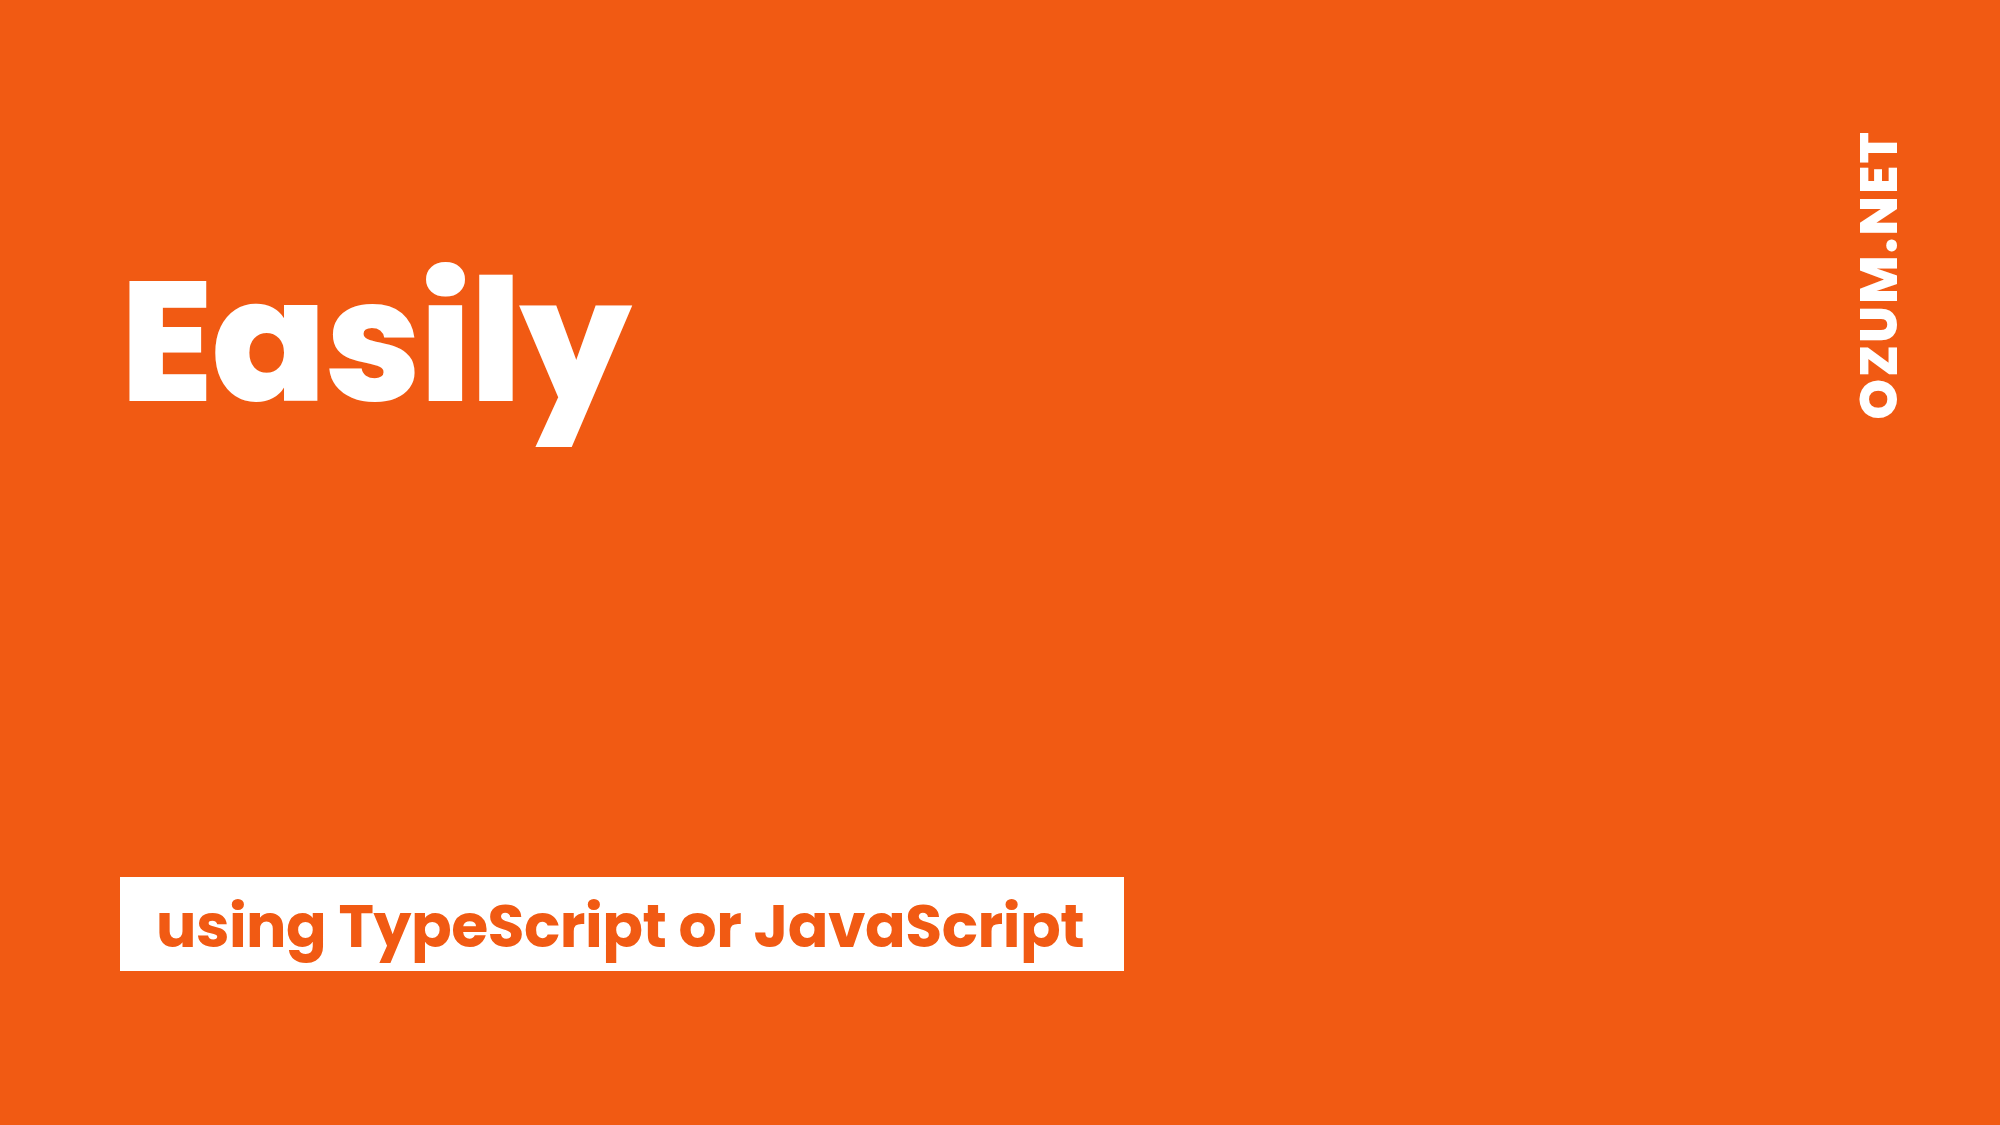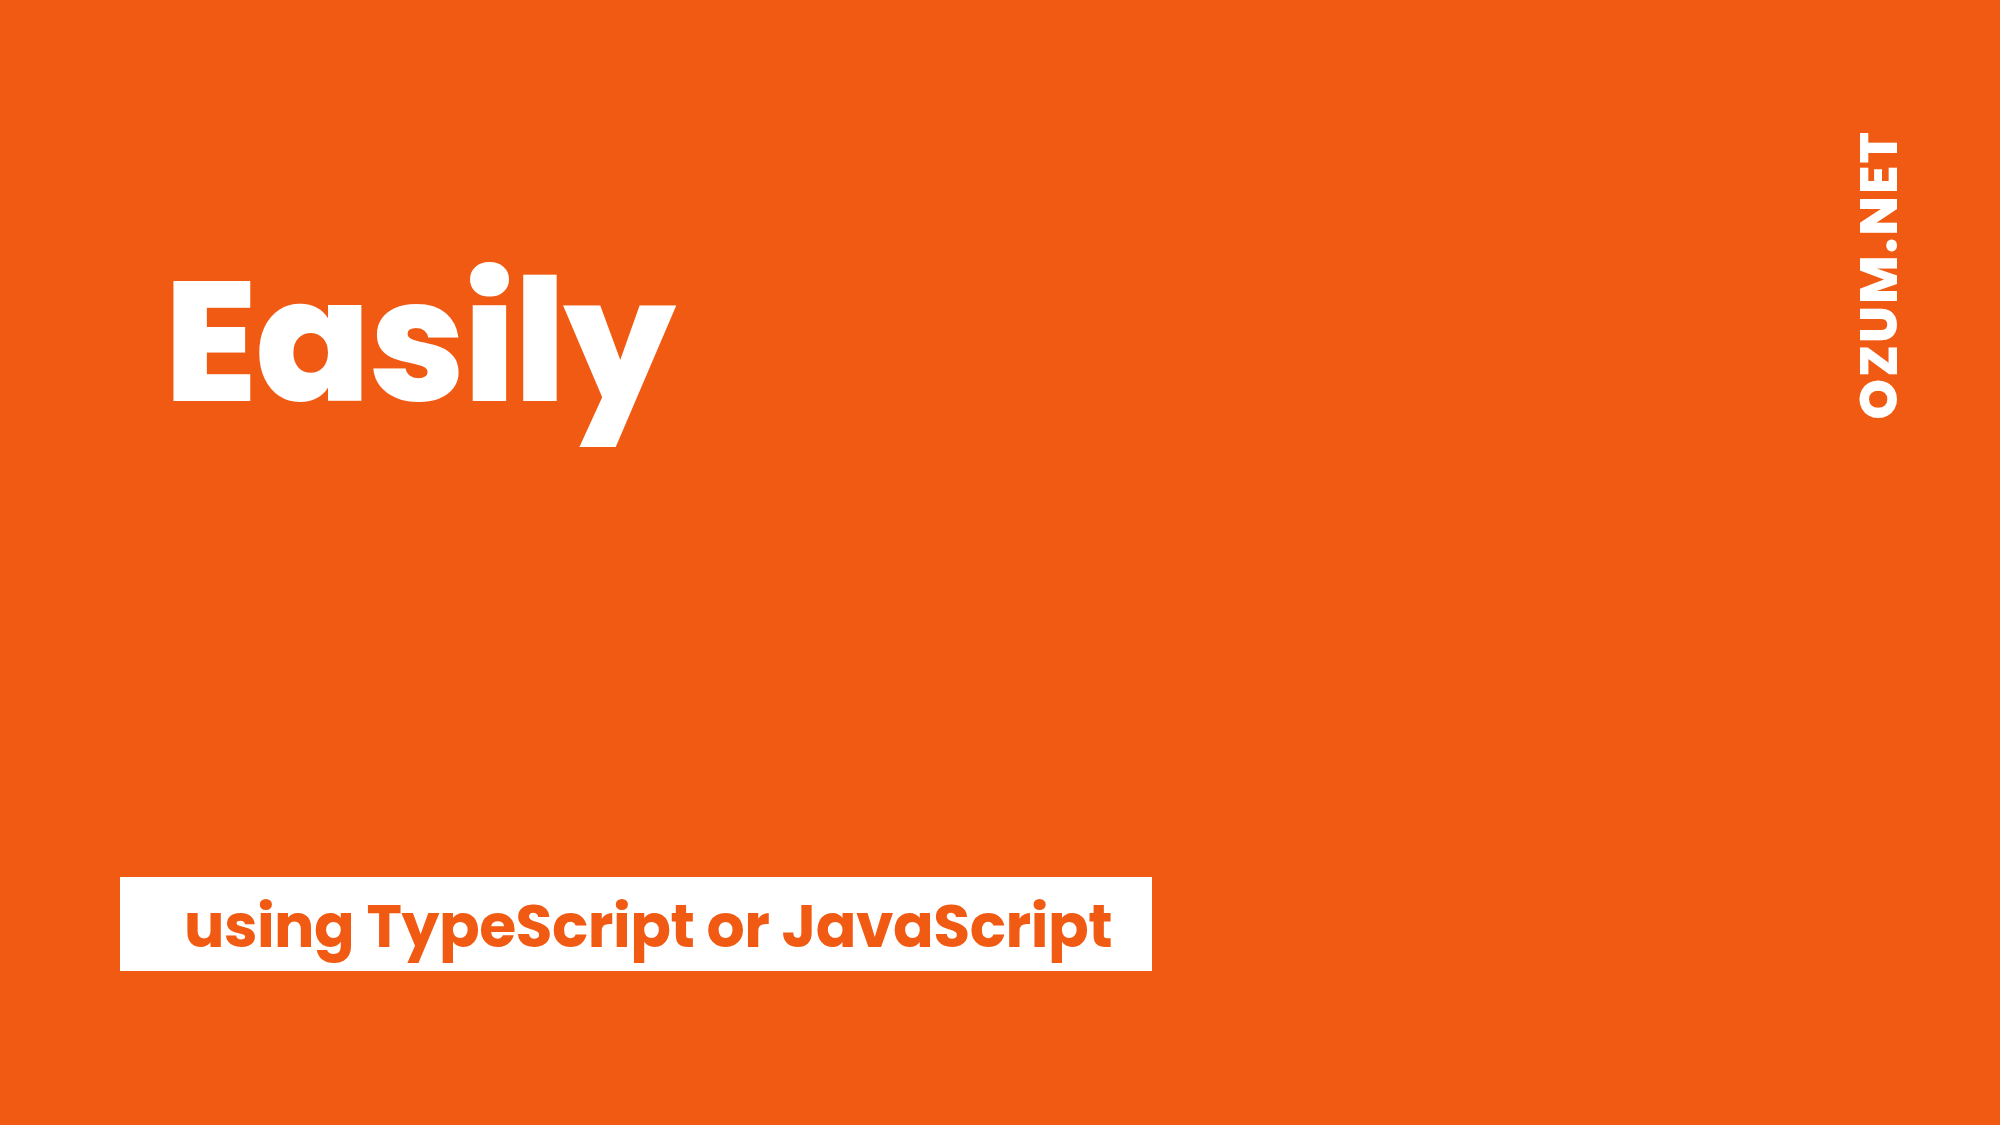--- a/index.html
+++ b/index.html
@@ -25,33 +25,32 @@
 
     .headline {
       position: absolute;
       left: 120px;
       top: 260px;
       color: #FFFFFF;
       font-weight: 800;
       font-size: 170px;
       line-height: 0.97;
       letter-spacing: -2px;
-      margin-left: 44px;
     }
 
     .headline-line {
       display: block;
     }
 
     .subtitle-box {
       position: absolute;
       left: 120px;
       top: 877px;
       background-color: #FFFFFF;
-      padding: 19px 40px 15px 64px;
+      padding: 19px 40px 15px 36px;
     }
 
     .subtitle-text {
       color: #F15A13;
       font-weight: 700;
       font-size: 60px;
       line-height: 1;
       letter-spacing: -0.5px;
     }
 

